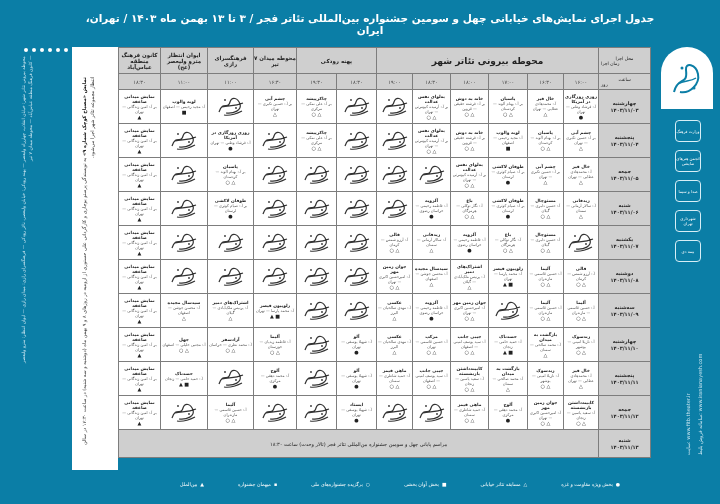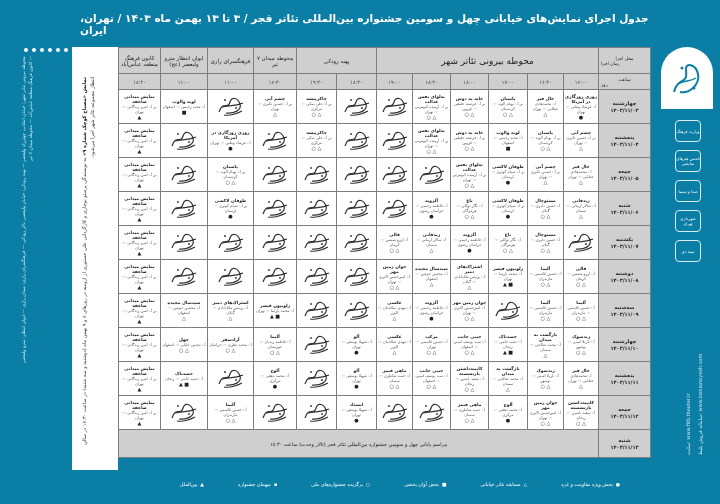--- a/index.html
+++ b/index.html
@@ -1,28 +1,28 @@
 <!DOCTYPE html>
 <html><head>
 <meta charset="utf-8">
 <style>
   * { box-sizing: border-box; margin: 0; padding: 0; }
   html, body { width: 720px; height: 504px; overflow: hidden; }
   body { background: #0b7ea6; font-family: "DejaVu Sans", sans-serif; position: relative; color: #222; }
-  .title { position: absolute; top: 12px; left: 80px; width: 580px; text-align: left; color: #fff; font-size: 10.5px; font-weight: bold; direction: rtl; }
+  .title { position: absolute; top: 12px; left: 80px; width: 580px; text-align: center; color: #fff; font-size: 10.5px; font-weight: bold; direction: rtl; }
   .sidenote { position: absolute; left: 20px; top: 48px; width: 48px; height: 330px; }
   .dots { display: flex; gap: 4px; justify-content: flex-end; margin-bottom: 4px; }
   .dots span { width: 4px; height: 4px; border-radius: 50%; background: #fff; display: block; }
   .sidenote-text { writing-mode: vertical-rl; transform: rotate(180deg); color: #cfe8f2; font-size: 4.5px; line-height: 7px; height: 310px; direction: rtl; }
   .panel { position: absolute; left: 72px; top: 47px; width: 46px; height: 423px; background: #fff; }
   .panel-text { position: absolute; left: 8px; top: 30px; height: 380px; writing-mode: vertical-rl; transform: rotate(180deg); font-size: 5px; line-height: 8px; color: #333; direction: rtl; }
   .panel-text b { color: #111; }
   table.grid { position: absolute; left: 118px; top: 47px; width: 532px; border-collapse: collapse; table-layout: fixed; background: #fff; }
   table.grid td, table.grid th { border: 1px solid #7d7d7d; text-align: center; vertical-align: middle; overflow: hidden; }
-  th.venue { background: #cfcfcf; height: 26px; font-size: 5.5px; font-weight: normal; direction: rtl; }
+  th.venue { background: #cfcfcf; height: 26px; font-size: 5.5px; font-weight: bold; direction: rtl; }
   th.venue.big { font-size: 9px; }
   th.time { background: #cfcfcf; height: 16px; font-size: 5px; font-weight: normal; color: #444; }
   th.corner { background: #cfcfcf; font-size: 4.5px; font-weight: normal; text-align: right; padding: 2px; direction: rtl; position: relative; }
   td.date { background: #cfcfcf; font-size: 5px; font-weight: bold; direction: rtl; line-height: 7px; }
   td.cell { height: 34px; font-size: 3.8px; line-height: 5px; direction: rtl; padding: 1px; }
   .cell .t { font-weight: bold; font-size: 4.4px; display: block; }
   .cell .m { color: #555; display: block; }
   .cell .ic { display: block; font-size: 5px; margin-top: 1px; }
   .logo { display: inline-block; width: 30px; height: 24px; }
   td.closing { background: #cfcfcf; font-size: 5px; direction: rtl; height: 28px; }

